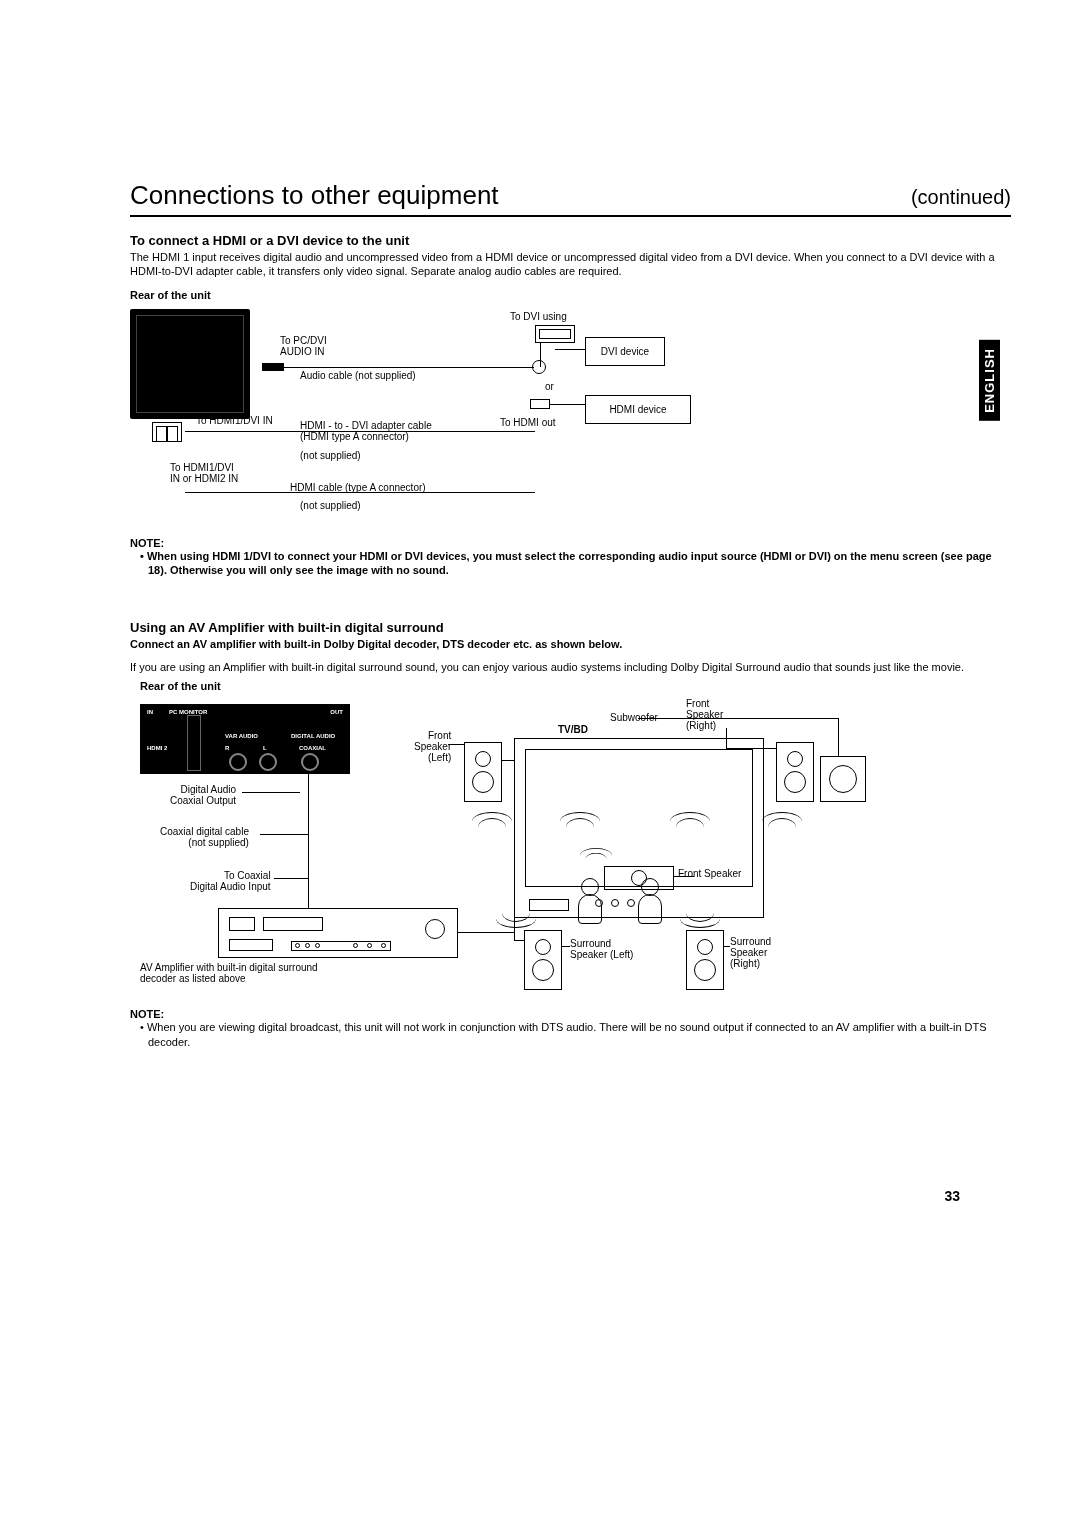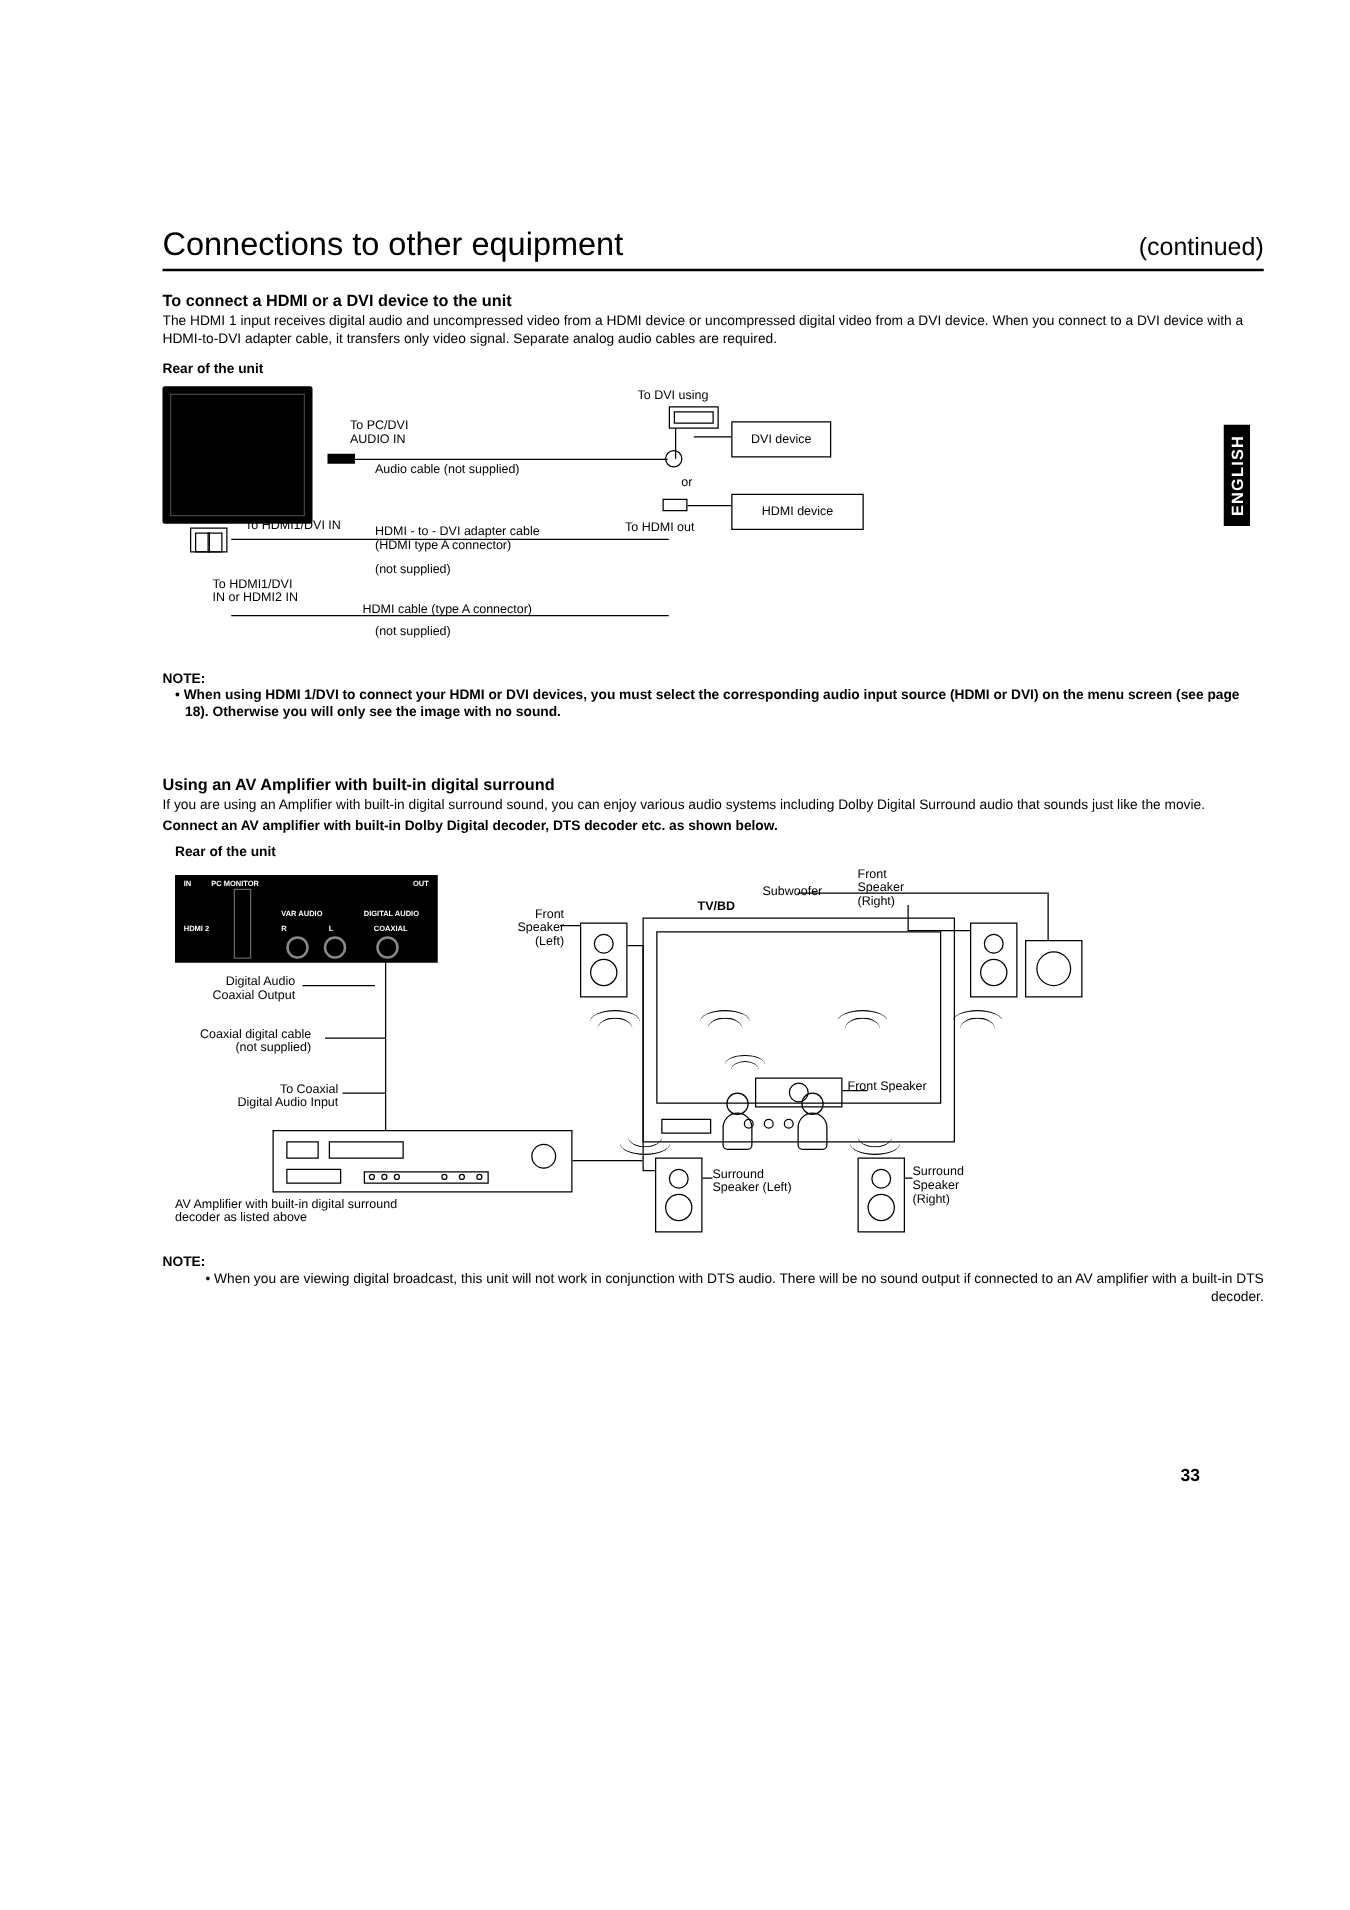--- a/index.html
+++ b/index.html
@@ -69,21 +69,21 @@
     font-size: 13px;
     font-weight: bold;
     letter-spacing: 1px;
     writing-mode: vertical-rl;
     transform: rotate(180deg);
     padding: 8px 3px;
   }
   .page-number {
     position: absolute;
     right: 120px;
-    bottom: 340px;
+    bottom: 324px;
     font-size: 14px;
     font-weight: bold;
     margin-left: 38px;
   }
 
   
   .diagram1 {
     position: relative;
     width: 720px;
     height: 220px;
@@ -335,22 +335,22 @@
     <div class="line-h" style="left:420px; top:97px; width:35px;"></div>
 
     <div style="position:absolute; left:360px; top:0px; width:200px; height:200px; border-left:1px solid #000; border-top:1px solid #000; border-bottom:1px solid #000; pointer-events:none; opacity:0;"></div>
   </div>
 
   <div class="note-label">NOTE:</div>
   <div class="note-text bold" style="padding-left:18px;">• When using HDMI 1/DVI to connect your HDMI or DVI devices, you must select the corresponding audio input source (HDMI or DVI) on the menu screen (see page 18). Otherwise you will only see the image with no sound.</div>
 
   <div style="height:26px;"></div>
   <div class="section-heading">Using an AV Amplifier with built-in digital surround</div>
+  <div class="body-text" style="font-weight:bold; margin-bottom:8px;">Connect an AV amplifier with built-in Dolby Digital decoder, DTS decoder etc. as shown below.</div>
   <div class="body-text" style="margin-bottom:2px;">If you are using an Amplifier with built-in digital surround sound, you can enjoy various audio systems including Dolby Digital Surround audio that sounds just like the movie.</div>
-  <div class="body-text" style="font-weight:bold; margin-bottom:8px;">Connect an AV amplifier with built-in Dolby Digital decoder, DTS decoder etc. as shown below.</div>
   <div class="subheading" style="margin-left:10px;">Rear of the unit</div>
 
   <div class="diagram2">
     <div class="unit-rear2">
       <span class="inner-lbl" style="left:6px; top:4px;">IN</span>
       <span class="inner-lbl" style="left:28px; top:4px;">PC MONITOR</span>
       <span class="inner-lbl" style="right:6px; top:4px;">OUT</span>
       <span class="inner-lbl" style="left:6px; bottom:22px;">HDMI 2</span>
       <span class="inner-lbl" style="left:84px; top:28px;">VAR AUDIO</span>
       <span class="inner-lbl" style="left:84px; top:40px;">R</span>
@@ -464,18 +464,18 @@
 Speaker
 (Right)</div>
     <div class="line2 h" style="left:594px; top:248px; width:6px;"></div>
 
     <div class="line2 v" style="left:384px; top:62px; height:180px;"></div>
     <div class="line2 h" style="left:372px; top:62px; width:12px;"></div>
     <div class="line2 h" style="left:384px; top:242px; width:10px;"></div>
   </div>
 
   <div class="note-label">NOTE:</div>
-  <div class="note-text" style="padding-left:18px;text-align:right;">• When you are viewing digital broadcast, this unit will not work in conjunction with DTS audio. There will be no sound output if connected to an AV amplifier with a built-in DTS decoder.</div>
+  <div class="note-text" style="padding-left:18px;">• When you are viewing digital broadcast, this unit will not work in conjunction with DTS audio. There will be no sound output if connected to an AV amplifier with a built-in DTS decoder.</div>
 
 </div>
 
 <div class="lang-tab">ENGLISH</div>
 <div class="page-number">33</div>
 
 </body></html>

